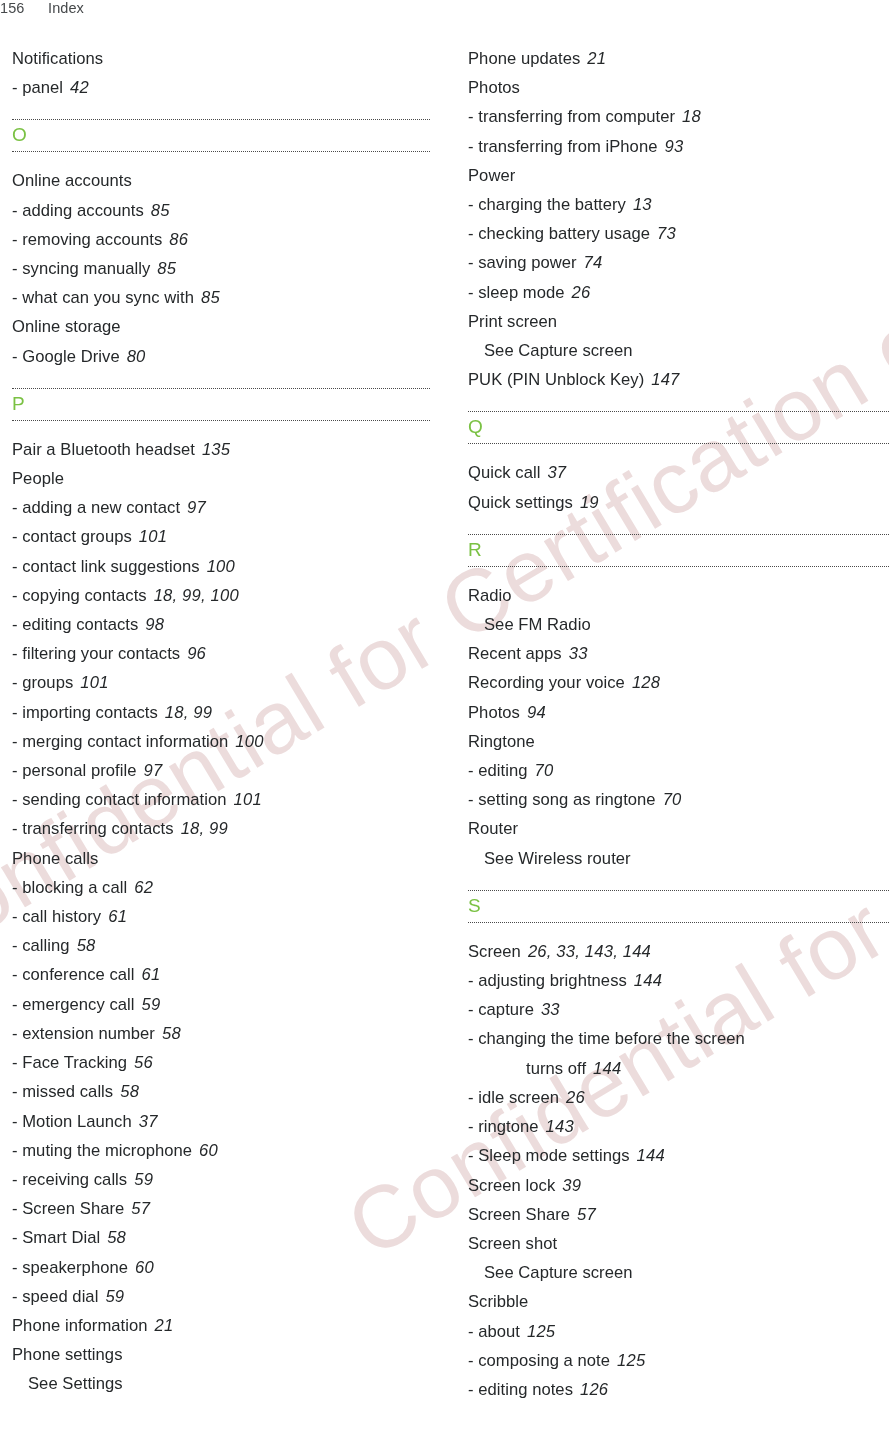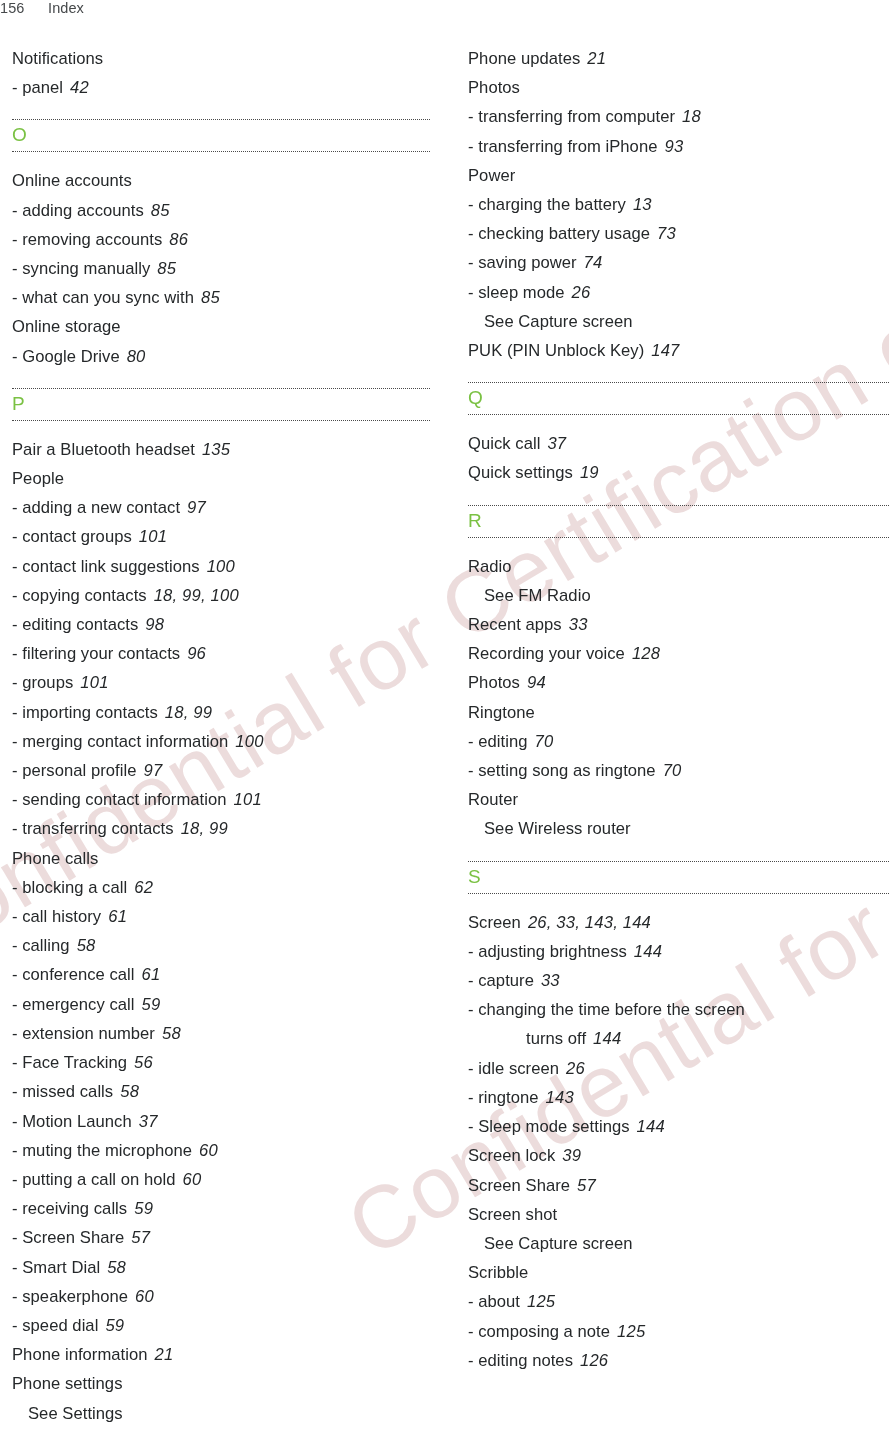--- a/index.html
+++ b/index.html
@@ -163,40 +163,40 @@
       <div class="entry level-1"><span>- blocking a call</span><span class="pages">62</span></div>
       <div class="entry level-1"><span>- call history</span><span class="pages">61</span></div>
       <div class="entry level-1"><span>- calling</span><span class="pages">58</span></div>
       <div class="entry level-1"><span>- conference call</span><span class="pages">61</span></div>
       <div class="entry level-1"><span>- emergency call</span><span class="pages">59</span></div>
       <div class="entry level-1"><span>- extension number</span><span class="pages">58</span></div>
       <div class="entry level-1"><span>- Face Tracking</span><span class="pages">56</span></div>
       <div class="entry level-1"><span>- missed calls</span><span class="pages">58</span></div>
       <div class="entry level-1"><span>- Motion Launch</span><span class="pages">37</span></div>
       <div class="entry level-1"><span>- muting the microphone</span><span class="pages">60</span></div>
-      <div class="entry level-1"><span>- putting a call on hold</span><span class="pages">60</span></div>
       <div class="entry level-1"><span>- receiving calls</span><span class="pages">59</span></div>
       <div class="entry level-1"><span>- Screen Share</span><span class="pages">57</span></div>
       <div class="entry level-1"><span>- Smart Dial</span><span class="pages">58</span></div>
       <div class="entry level-1"><span>- speakerphone</span><span class="pages">60</span></div>
       <div class="entry level-1"><span>- speed dial</span><span class="pages">59</span></div>
       <div class="entry level-0"><span>Phone information</span><span class="pages">21</span></div>
       <div class="entry level-0"><span>Phone settings</span></div>
       <div class="entry see"><span>See Settings</span></div>
     </div>
   <div class="column" id="column-right">
       <div class="entry level-0"><span>Phone updates</span><span class="pages">21</span></div>
       <div class="entry level-0"><span>Photos</span></div>
       <div class="entry level-1"><span>- transferring from computer</span><span class="pages">18</span></div>
       <div class="entry level-1"><span>- transferring from iPhone</span><span class="pages">93</span></div>
       <div class="entry level-0"><span>Power</span></div>
       <div class="entry level-1"><span>- charging the battery</span><span class="pages">13</span></div>
       <div class="entry level-1"><span>- checking battery usage</span><span class="pages">73</span></div>
       <div class="entry level-1"><span>- saving power</span><span class="pages">74</span></div>
       <div class="entry level-1"><span>- sleep mode</span><span class="pages">26</span></div>
+      <div class="entry level-0"><span>Print screen</span></div>
       <div class="entry see"><span>See Capture screen</span></div>
       <div class="entry level-0"><span>PUK (PIN Unblock Key)</span><span class="pages">147</span></div>
       <div class="letter-block">
         <div class="letter-rule"></div>
         <div class="letter-glyph">Q</div>
         <div class="letter-rule"></div>
       </div>
       <div class="entry level-0"><span>Quick call</span><span class="pages">37</span></div>
       <div class="entry level-0"><span>Quick settings</span><span class="pages">19</span></div>
       <div class="letter-block">

